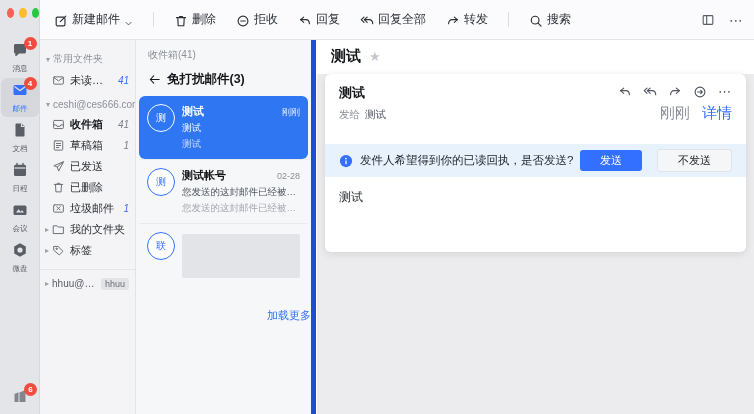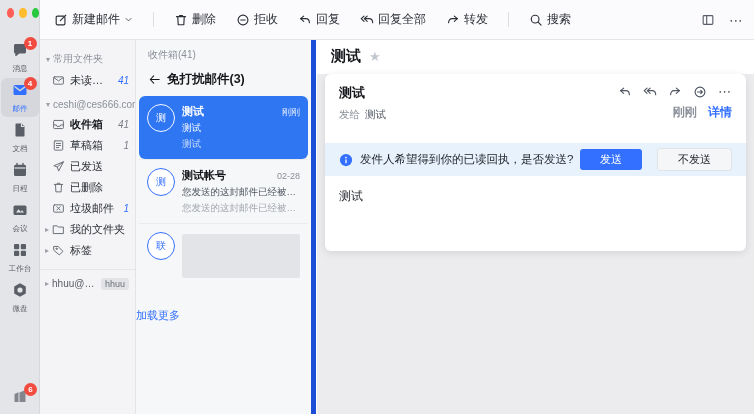--- a/index.html
+++ b/index.html
@@ -16,21 +16,21 @@
   .ritem .rlabel { display:block; font-size:8px; margin-top:1px; transform:scale(.95); }
   .ritem.active { color:#3370ff; background:#d5d7dc; border-radius:6px; }
   .ricon-wrap { position:relative; display:inline-block; width:18px; height:16px; }
   .ricon { width:16px; height:16px; fill:currentColor; }
   .rbadge { position:absolute; top:-5px; right:-8px; min-width:13px; height:13px; padding:0 3px; background:#f24c40; color:#fff; font-size:8px; line-height:13px; border-radius:7px; font-weight:bold; }
   .rbadge:empty { display:none; }
   .rail-bottom { position:absolute; bottom:6px; left:0; width:40px; text-align:center; color:#83868d; }
 
   
   .toolbar { position:absolute; left:40px; top:0; width:714px; height:40px; background:#fbfbfd; border-bottom:1px solid #e4e4e6; display:flex; align-items:center; padding:0 10px 0 14px; font-size:12px; color:#2b2f36; }
-  .tbtn { display:flex; align-items:center; gap:4px; margin-right:20px; cursor:pointer; white-space:nowrap; }
+  .tbtn { display:flex; align-items:flex-end; gap:4px; margin-right:20px; cursor:pointer; white-space:nowrap; }
   .tsep { width:1px; height:15px; background:#dddee1; margin-right:20px; }
   .si { width:14px; height:14px; fill:none; stroke:currentColor; stroke-width:1.3; stroke-linecap:round; stroke-linejoin:round; }
   .si.small { width:9px; height:9px; }
   .toolbar-right { margin-left:auto; display:flex; align-items:center; gap:14px; color:#5a5e66; }
   .more-glyph { font-size:14px; color:#5a5e66; letter-spacing:1px; }
 
   
   .folders { position:absolute; left:40px; top:40px; width:96px; height:374px; background:#f4f4f6; border-right:1px solid #e4e4e6; padding-top:8px; font-size:11px; overflow:hidden; }
   .fsection { display:flex; align-items:center; color:#8a8f99; font-size:10px; padding:4px 4px 4px 6px; white-space:nowrap; cursor:pointer; }
   .fsection .tri { font-size:8px; margin-right:3px; color:#9a9ea6; }
@@ -60,38 +60,38 @@
   .mrow1 { display:flex; align-items:baseline; }
   .mtitle { flex:1; font-size:11px; font-weight:bold; overflow:hidden; text-overflow:ellipsis; white-space:nowrap; color:#16181c; }
   .mtime { font-size:9px; color:#8a8f99; margin-left:6px; flex:none; }
   .mitem.selected .mtitle { color:#fff; }
   .mitem.selected .mtime { color:rgba(255,255,255,.85); }
   .mline1 { font-size:9.5px; color:#4e5560; margin-top:3px; white-space:nowrap; overflow:hidden; text-overflow:ellipsis; }
   .mline2 { font-size:9.5px; color:#a2a7b0; margin-top:3px; white-space:nowrap; overflow:hidden; text-overflow:ellipsis; }
   .mitem.selected .mline1 { color:#fff; }
   .mitem.selected .mline2 { color:rgba(255,255,255,.75); }
   .skeleton { flex:1; height:44px; background:#e3e4e7; border-radius:2px; margin-top:2px; }
-  .load-more { text-align:left; color:#3370ff; font-size:11px; margin-top:22px; cursor:pointer; }
+  .load-more { text-align:right; color:#3370ff; font-size:11px; margin-top:22px; cursor:pointer; }
 
   
   .reader { position:absolute; left:317px; top:40px; width:437px; height:374px; background:#ececee; }
   .r-titlerow { background:#fff; padding:7px 14px 8px; display:flex; align-items:center; gap:8px; }
   .r-title { font-size:15px; font-weight:bold; color:#16181c; }
   .r-star { color:#c3c7cf; font-size:13px; cursor:pointer; }
   .r-card { margin:0 8px; background:#fff; border-radius:6px; box-shadow:0 2px 8px rgba(0,0,0,.10); overflow:hidden; }
   .rc-header { display:flex; padding:10px 14px 9px; }
   .rc-left { flex:1; min-width:0; }
   .rc-sender { font-size:13px; font-weight:bold; color:#16181c; }
   .rc-to { font-size:10.5px; margin-top:6px; }
   .rc-to .to-label { color:#8a8f99; margin-right:5px; }
   .rc-to .to-name { color:#4e5560; }
   .rc-right { display:flex; flex-direction:column; align-items:flex-end; flex:none; }
   .rc-actions { display:flex; align-items:center; gap:11px; color:#4e5560; }
   .rc-actions .si { width:14px; height:14px; cursor:pointer; }
-  .rc-meta { margin-top:5px; font-size:12px;font-weight:bold; }
+  .rc-meta { margin-top:5px; font-size:15px; }
   .rc-meta .time { color:#8a8f99; }
   .rc-meta .detail { color:#3370ff; margin-left:8px; cursor:pointer; }
   .notice { background:#e8f2fd; display:flex; align-items:center; padding:5px 14px; gap:7px;margin-top:12px; }
   .notice-icon { width:14px; height:14px; flex:none; }
   .notice-text { flex:1; font-size:11.5px; color:#1f2329; white-space:nowrap; overflow:hidden; }
   .btn { font-size:11px; border-radius:3px; padding:3px 20px; cursor:pointer; border:none; white-space:nowrap; }
   .btn.primary { background:#3370ff; color:#fff; }
   .btn.plain { background:#f5f6f8; color:#1f2329; border:1px solid #e2e3e6; margin-left:8px; }
   .rc-body { padding:12px 14px 46px; font-size:12px; color:#1f2329; }
 </style>
@@ -132,29 +132,20 @@
             <path d="M5 1.4v2.4M11 1.4v2.4" stroke="#5a5e66" stroke-width="1.4" fill="none" stroke-linecap="round"></path>
           </svg></span>
       <span class="rlabel">日程</span>
     </div>
     <div class="ritem">
       <span class="ricon-wrap"><svg class="ricon" viewBox="0 0 16 16">
             <rect x="1.5" y="3.5" width="13" height="9.5" rx="1.5"></rect>
             <path d="M4 10.5l2.6-3.2 2 2.4 1.4-1.5 2 2.3z" fill="#e4e5e8"></path>
           </svg></span>
       <span class="rlabel">会议</span>
-    </div>
-    <div class="ritem">
-      <span class="ricon-wrap"><svg class="ricon" viewBox="0 0 16 16">
-            <rect x="2" y="2" width="5.2" height="5.2" rx="1"></rect>
-            <rect x="8.8" y="2" width="5.2" height="5.2" rx="1"></rect>
-            <rect x="2" y="8.8" width="5.2" height="5.2" rx="1"></rect>
-            <rect x="8.8" y="8.8" width="5.2" height="5.2" rx="1"></rect>
-          </svg></span>
-      <span class="rlabel">工作台</span>
     </div>
     <div class="ritem">
       <span class="ricon-wrap"><svg class="ricon" viewBox="0 0 16 16">
             <path fill-rule="evenodd" d="M8 1.3l5.8 3.3v6.8L8 14.7l-5.8-3.3V4.6zM8 5.4a2.6 2.6 0 100 5.2 2.6 2.6 0 000-5.2z"></path>
           </svg></span>
       <span class="rlabel">微盘</span>
     </div>
   </div>
   <div class="rail-bottom">
     <span class="ricon-wrap"><svg class="ricon" viewBox="0 0 16 16">

